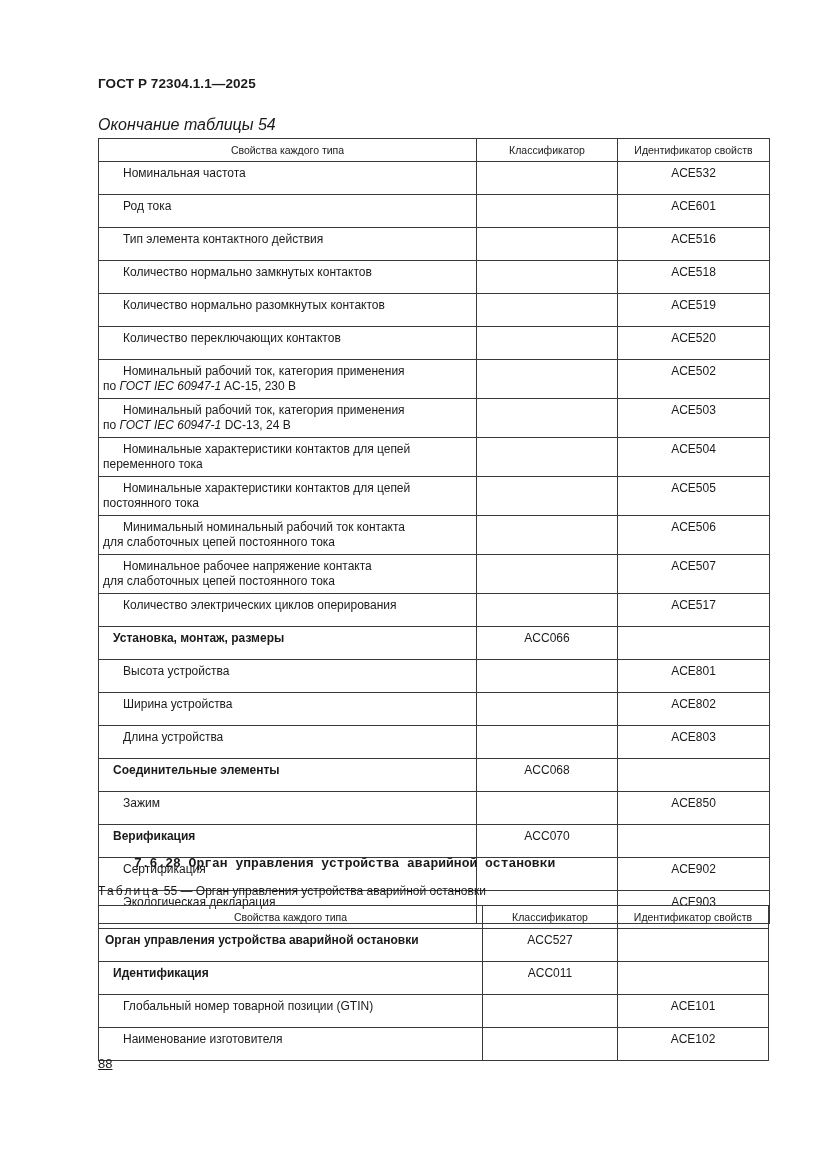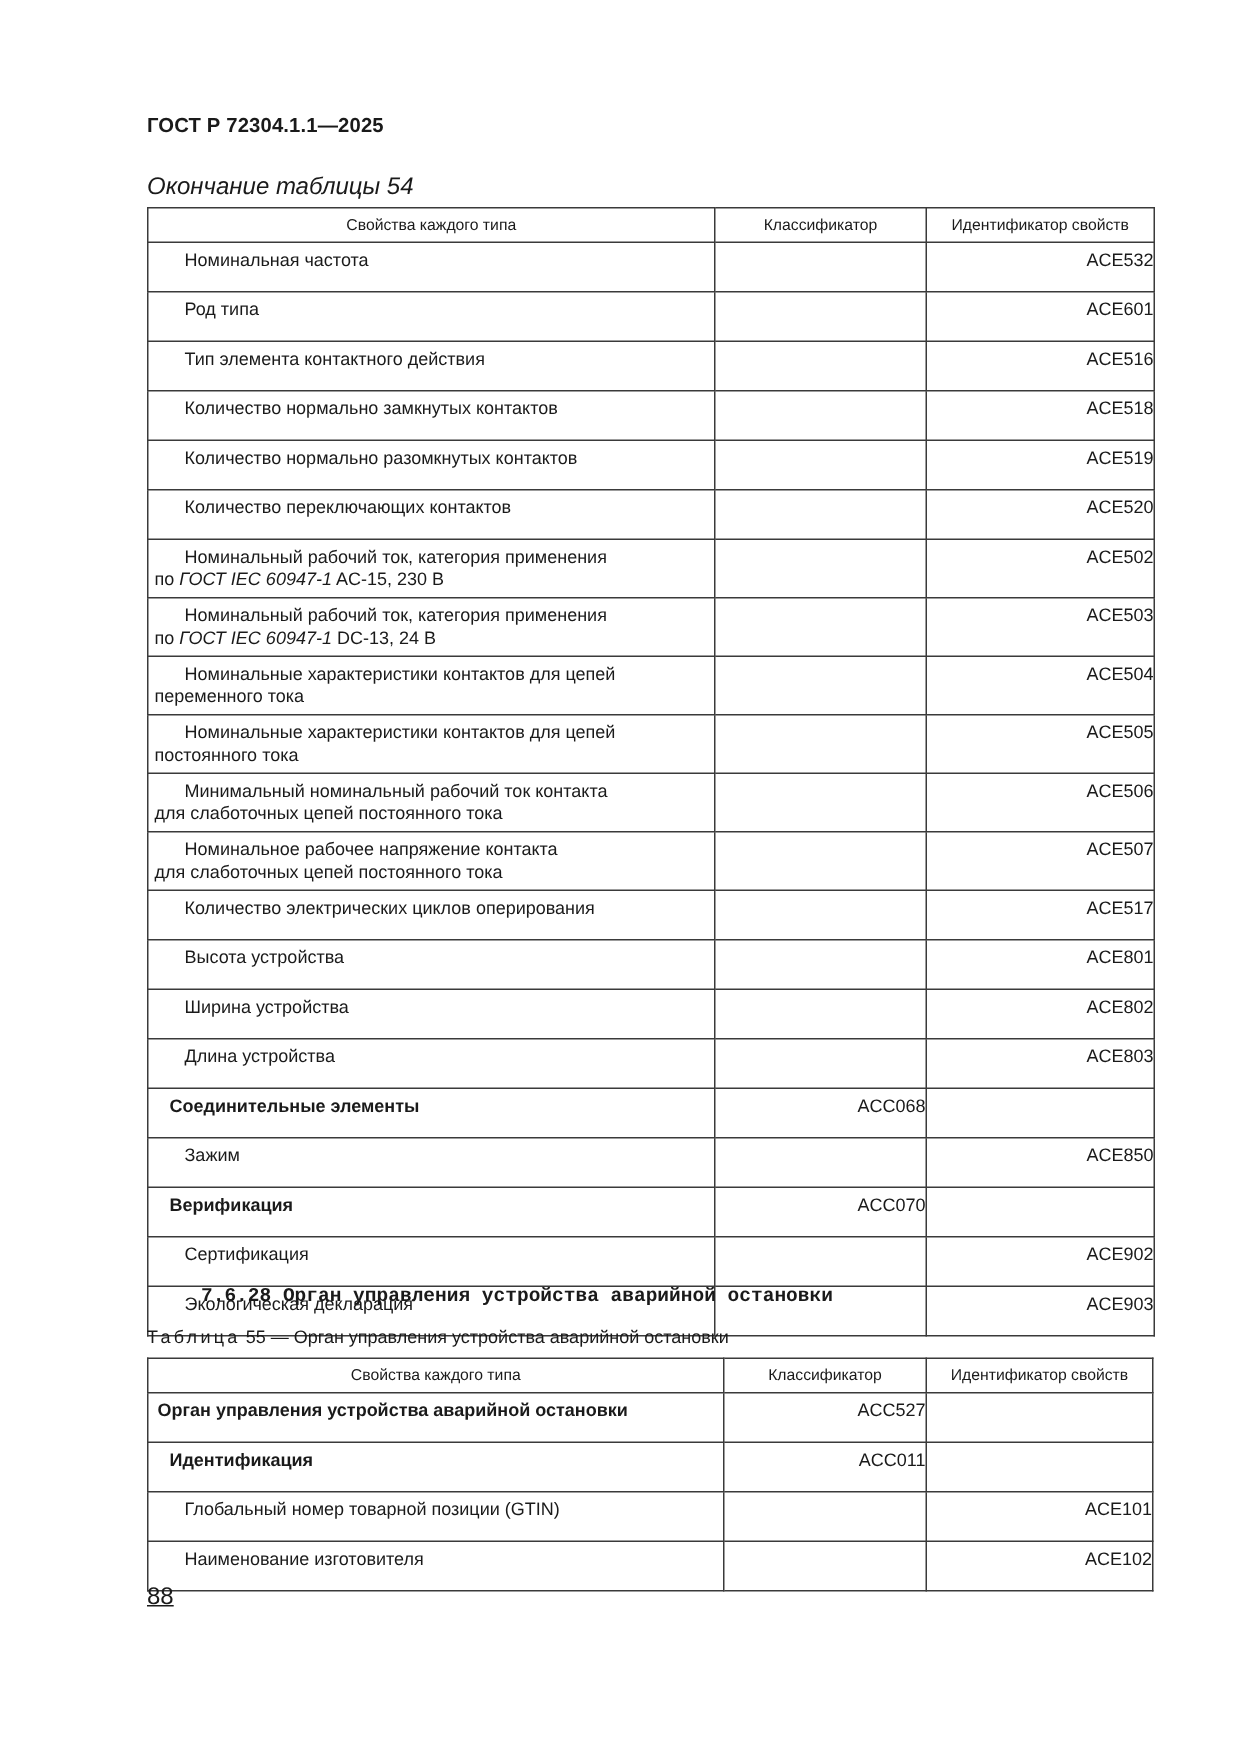--- a/index.html
+++ b/index.html
@@ -28,34 +28,34 @@
     }
     #t54 { left: 98px; top: 138px; width: 671px; border: 1.5px solid #2a2a2a; }
     #t55 { left: 98px; top: 905px; width: 670px; border: 1.5px solid #2a2a2a; }
     .cell-name { padding: 4px 4px 4px 4px; }
     .cell-name .l1 { display: block; padding-left: 20px; }
     .cell-name .l2 { display: block; }
     .lvl2 { padding-left: 24px !important; }
     .lvl1b { padding-left: 14px !important; font-weight: bold; }
     .lvl0b { padding-left: 6px !important; font-weight: bold; }
     .lvl2b { padding-left: 14px !important; font-weight: bold; }
-    .cell-code { text-align: right; padding-top: 4px; }
+    .cell-code { text-align: center; padding-top: 4px; }
     tr.single td { height: 24px; }
     tr.single td.cell-name { padding-top: 4px; padding-bottom: 4px; }
     .it { font-style: italic; }
     .section-title {
       position: absolute; left: 134px; top: 856px;
       font-size: 13px; font-weight: bold; font-family: Liberation Mono, monospace;
     }
     .table-caption {
       position: absolute; left: 98px; top: 884px; font-size: 12px;
     }
     .table-caption .spaced { letter-spacing: 2.2px; }
     .page-number {
-      position: absolute; left: 98px; top: 1056px; font-size: 16px; text-decoration: underline;
+      position: absolute; left: 98px; top: 1056px; font-size: 13px; text-decoration: underline;
     }
   </style>
 </head>
 <body>
 
 <div class="doc-header">ГОСТ Р 72304.1.1—2025</div>
 <div class="table-caption-cont">Окончание таблицы 54</div>
 
 <table id="t54">
   <colgroup>
@@ -70,21 +70,21 @@
       <th>Идентификатор свойств</th>
     </tr>
   </thead>
   <tbody>
     <tr class="single">
       <td class="cell-name lvl2">Номинальная частота</td>
       <td class="cell-code"></td>
       <td class="cell-code">ACE532</td>
     </tr>
     <tr class="single">
-      <td class="cell-name lvl2">Род типа</td>
+      <td class="cell-name lvl2">Род тока</td>
       <td class="cell-code"></td>
       <td class="cell-code">ACE601</td>
     </tr>
     <tr class="single">
       <td class="cell-name lvl2">Тип элемента контактного действия</td>
       <td class="cell-code"></td>
       <td class="cell-code">ACE516</td>
     </tr>
     <tr class="single">
       <td class="cell-name lvl2">Количество нормально замкнутых контактов</td>
@@ -146,20 +146,25 @@
         <span class="l1">Номинальное рабочее напряжение контакта</span>
         <span class="l2">для слаботочных цепей постоянного тока</span>
       </td>
       <td class="cell-code"></td>
       <td class="cell-code">ACE507</td>
     </tr>
     <tr class="single">
       <td class="cell-name lvl2">Количество электрических циклов оперирования</td>
       <td class="cell-code"></td>
       <td class="cell-code">ACE517</td>
+    </tr>
+    <tr class="single">
+      <td class="cell-name lvl1b">Установка, монтаж, размеры</td>
+      <td class="cell-code">ACC066</td>
+      <td class="cell-code"></td>
     </tr>
     <tr class="single">
       <td class="cell-name lvl2">Высота устройства</td>
       <td class="cell-code"></td>
       <td class="cell-code">ACE801</td>
     </tr>
     <tr class="single">
       <td class="cell-name lvl2">Ширина устройства</td>
       <td class="cell-code"></td>
       <td class="cell-code">ACE802</td>

